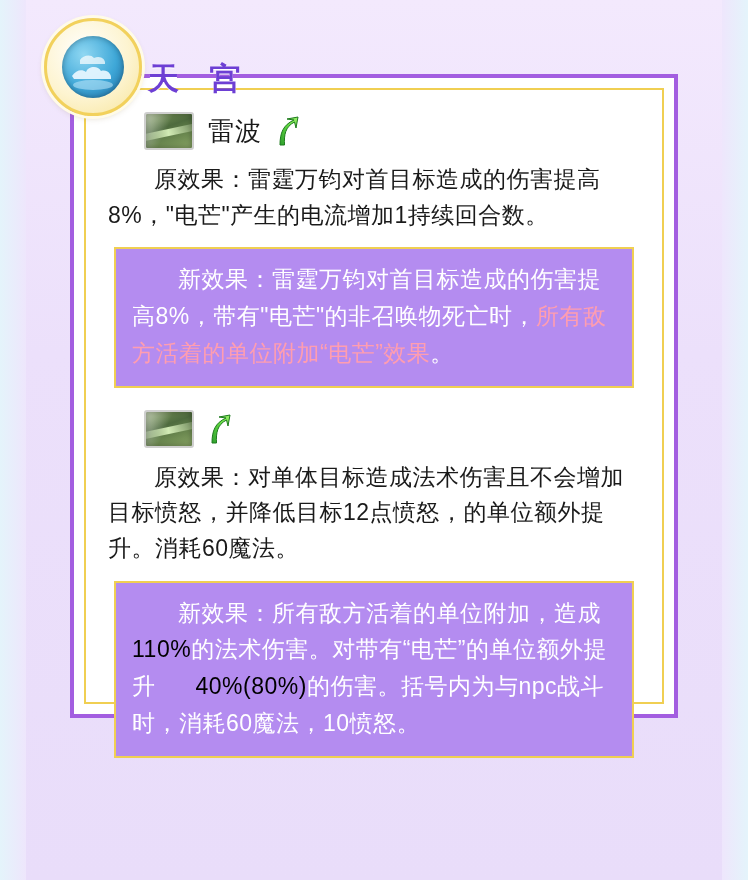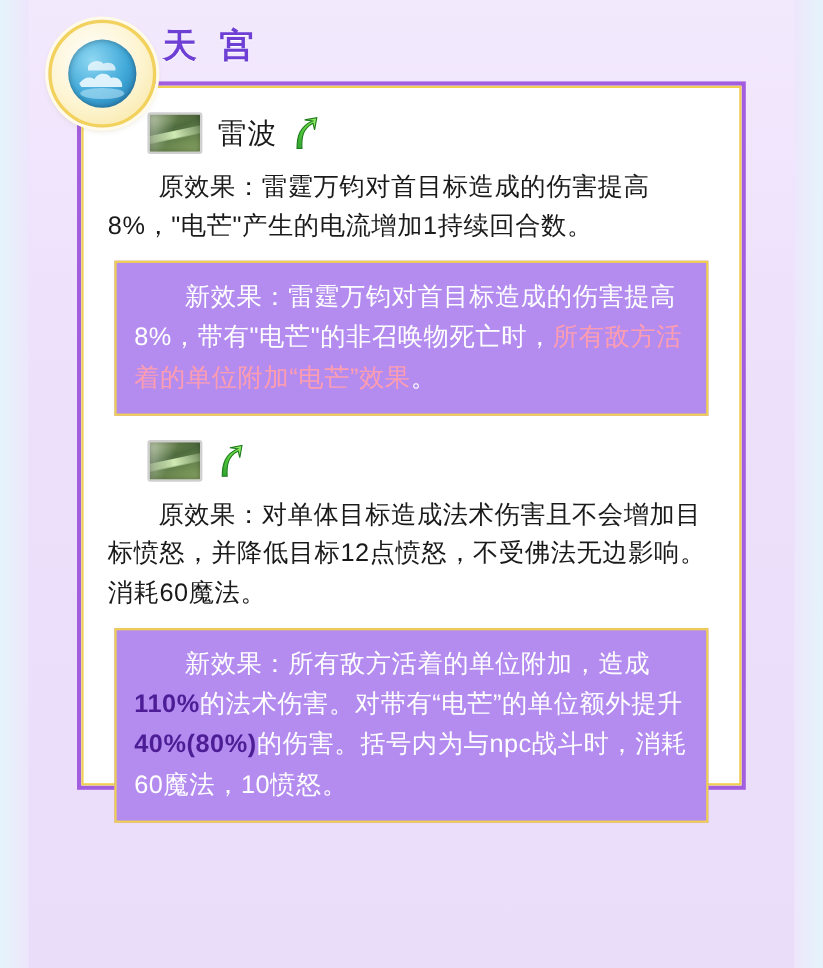--- a/index.html
+++ b/index.html
@@ -32,25 +32,26 @@
     position: absolute;
     right: 0; top: 0; bottom: 0;
     width: 26px;
     background: linear-gradient(270deg, #e4f4fb 0%, #eee6fc 100%);
   }
 
   
   .header {
     position: absolute;
     left: 52px;
-    top: 21px;
+    top: 34px;
     height: 66px;
     display: flex;
-    align-items: flex-start;
+    align-items: flex-end;
     z-index: 5;
+    font-family: Liberation Mono, monospace;
   }
   .title-text {
     margin-left: 96px;
     font-size: 31px;
     font-weight: bold;
     letter-spacing: 6px;
     color: #6d3fd4;
     text-shadow: 0 1px 0 #fff;
   }
 
@@ -84,21 +85,21 @@
   
   .card {
     position: absolute;
     left: 70px;
     top: 74px;
     width: 608px;
     height: 644px;
     border: 4px solid #a35ee0;
     background: #ffffff;
     box-sizing: border-box;
-    padding: 0;
+    padding: 10px;
   }
   .card-inner {
     border: 2px solid #f0cf52;
     width: 100%;
     height: 100%;
     box-sizing: border-box;
     background: #ffffff;
     padding: 16px 22px;
   }
 
@@ -167,22 +168,22 @@
   }
   .new-box p {
     margin: 0;
     font-size: 23px;
     line-height: 1.6;
     color: #ffffff;
     text-indent: 2em;
     letter-spacing: 0.5px;
   }
   .hl-pink { color: #ff9db0; }
-  .hl-orange { color: #4c1d95; font-weight: bold; }
-  .nowrap { white-space: nowrap; }
+  .hl-orange { color: #000000; }
+  .nowrap { white-space: nowrap; margin-left: 40px; }
 </style>
 </head>
 <body>
 
 <div class="page">
 
   <div class="card">
     <div class="card-inner">
 
       <div class="skill">
@@ -210,21 +211,21 @@
 
       <div class="skill">
         <div class="skill-head">
           <span class="skill-icon"></span>
           <span class="arrow-up">
             <svg width="26" height="30" viewBox="0 0 26 30">
               <path d="M6 29 C6 17, 9 9, 20 4 L13 3 L24 1 L22 12 L20.5 6 C11 11, 10 19, 10.5 29 Z" fill="url(#g1)" stroke="#1d7a1d" stroke-width="1"></path>
             </svg>
           </span>
         </div>
-        <p class="desc">原效果：对单体目标造成法术伤害且不会增加目标愤怒，并降低目标12点愤怒，不受佛法无边影响。消耗60魔法。</p>
+        <p class="desc">原效果：对单体目标造成法术伤害且不会增加目标愤怒，并降低目标12点愤怒，的单位额外提升。消耗60魔法。</p>
         <div class="new-box">
           <p><span>新效果：所有敌方活着的单位附加，造成</span><span class="hl-orange">110%</span><span>的法术伤害。对带有“电芒”的单位额外提升</span><span class="hl-orange nowrap">40%(80%)</span><span>的伤害。括号内为与npc战斗时，消耗60魔法，10愤怒。</span></p>
         </div>
       </div>
 
     </div>
   </div>
 
   <div class="header">
     <span class="title-text">天 宫</span>

